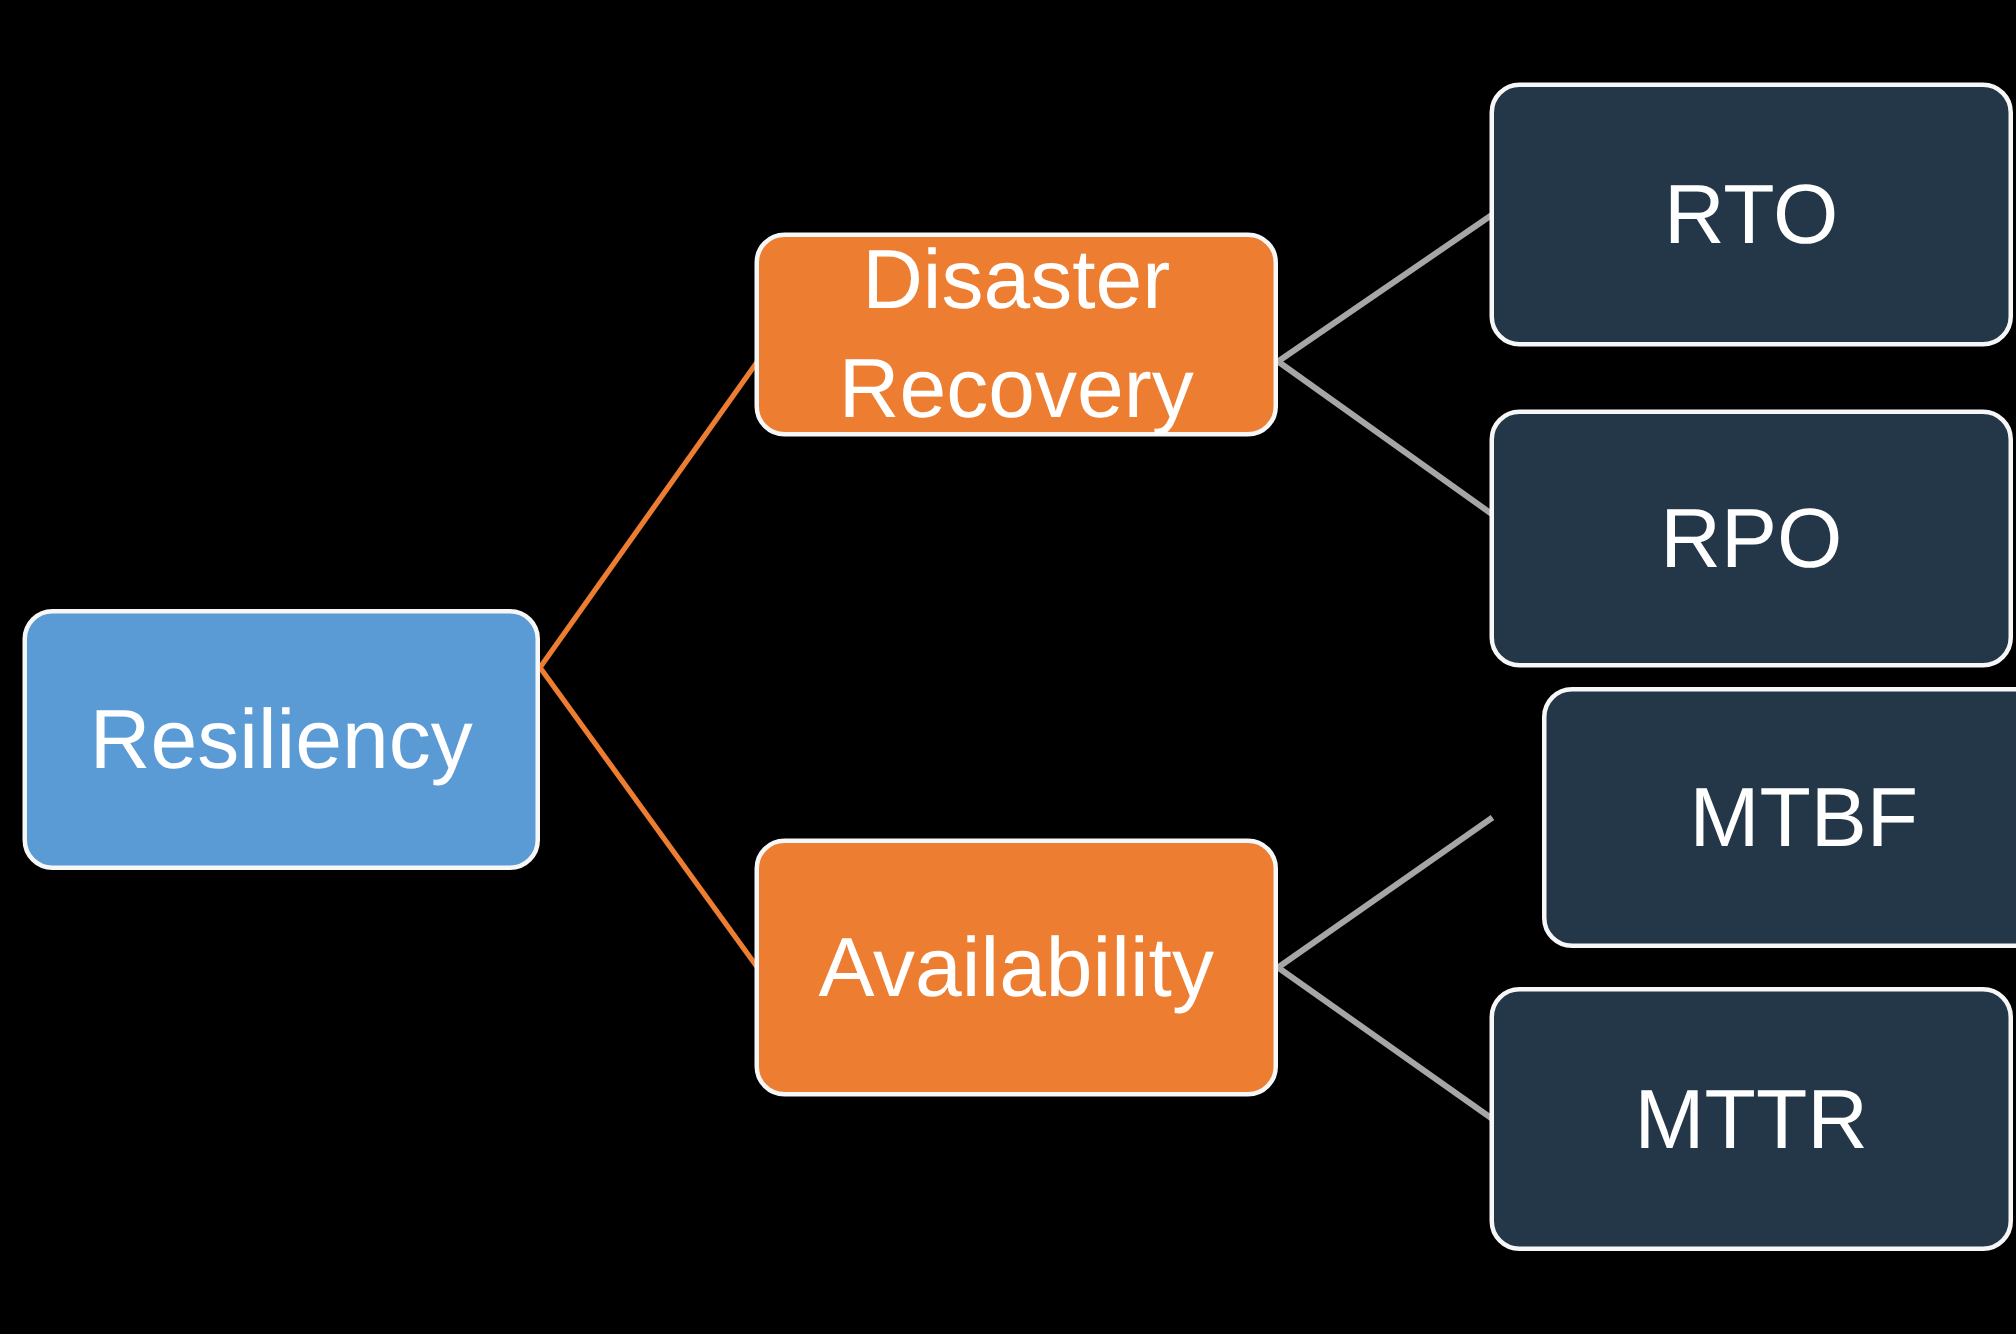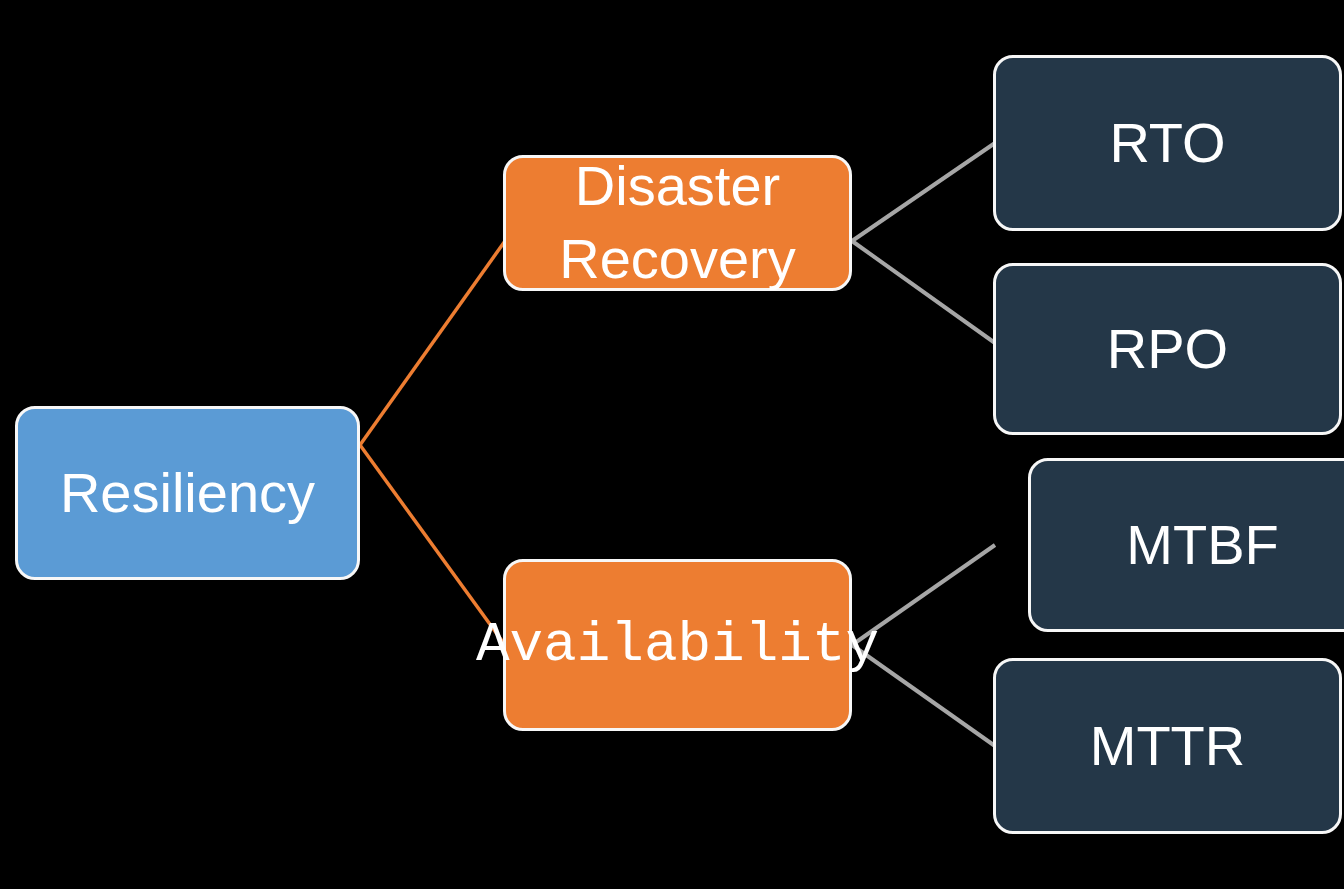--- a/index.html
+++ b/index.html
@@ -33,21 +33,21 @@
     border: 3px solid #f7f7f7;
     border-radius: 20px;
     font-size: 56px;
     line-height: 1.3;
     padding: 4px 18px;
   }
   #node-resiliency { left: 15px;  top: 358px; width: 345px; height: 174px; margin-top: 48px; }
   #node-dr         { left: 503px; top: 155px; width: 349px; height: 136px; }
   #node-avail      { left: 503px; top: 559px; width: 349px; height: 172px; }
   #node-rto        { left: 993px; top: 55px;  width: 349px; height: 176px; }
-  #node-rpo        { left: 993px; top: 263px; width: 349px; height: 172px; }
+  #node-rpo        { left: 993px; top: 273px; width: 349px; height: 172px; }
   #node-mtbf       { left: 993px; top: 458px; width: 349px; height: 174px; margin-left: 35px; }
   #node-mttr       { left: 993px; top: 658px; width: 349px; height: 176px; }
 </style>
 </head>
 <body>
 
 <div id="canvas">
 
   <svg id="connector-svg" viewBox="0 0 1344 889" xmlns="http://www.w3.org/2000/svg">
     <line x1="360" y1="445" x2="505" y2="241" stroke-width="3.5" stroke="#ED7D31"></line>
@@ -59,21 +59,21 @@
   </svg>
 
   <div class="node" id="node-resiliency" style="background-color: rgb(91, 155, 213);">
     <span>Resiliency</span>
   </div>
 
   <div class="node" id="node-dr" style="background-color: rgb(237, 125, 49);">
     <span>Disaster Recovery</span>
   </div>
 
-  <div class="node" id="node-avail" style="background-color: rgb(237, 125, 49); font-family: Liberation Mono, monospace;">
+  <div class="node" id="node-avail" style="background-color: rgb(237, 125, 49);">
     <span>Availability</span>
   </div>
 
   <div class="node" id="node-rto" style="background-color: rgb(36, 55, 72);">
     <span>RTO</span>
   </div>
 
   <div class="node" id="node-rpo" style="background-color: rgb(36, 55, 72);">
     <span>RPO</span>
   </div>

